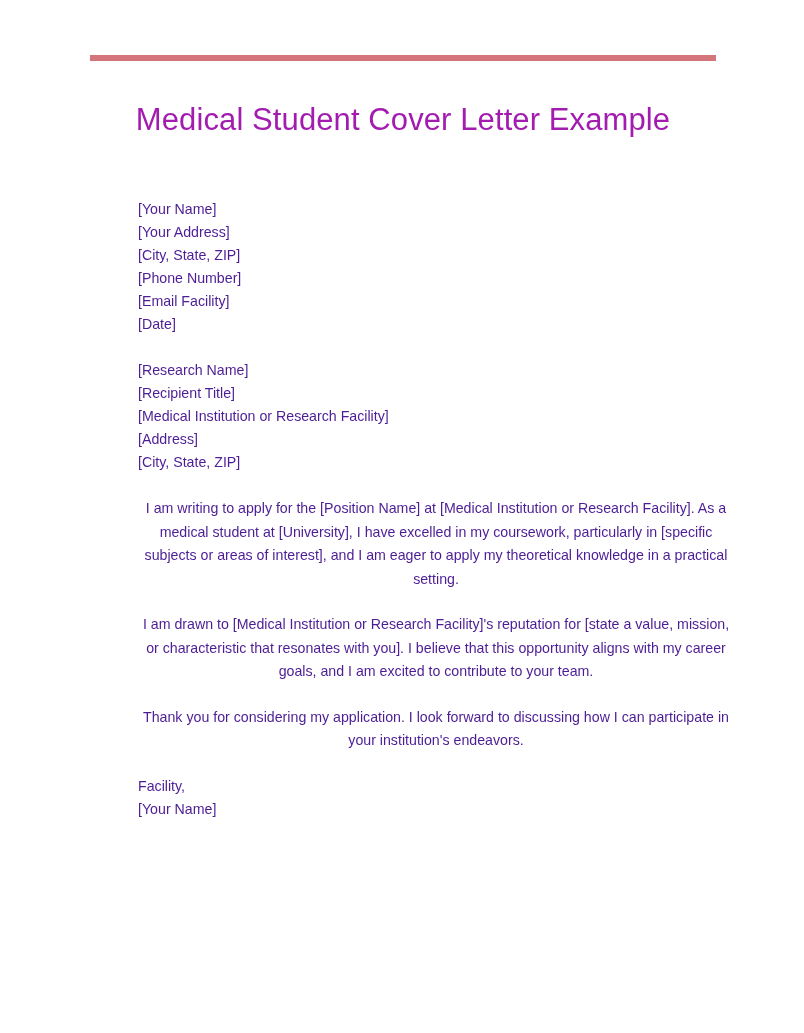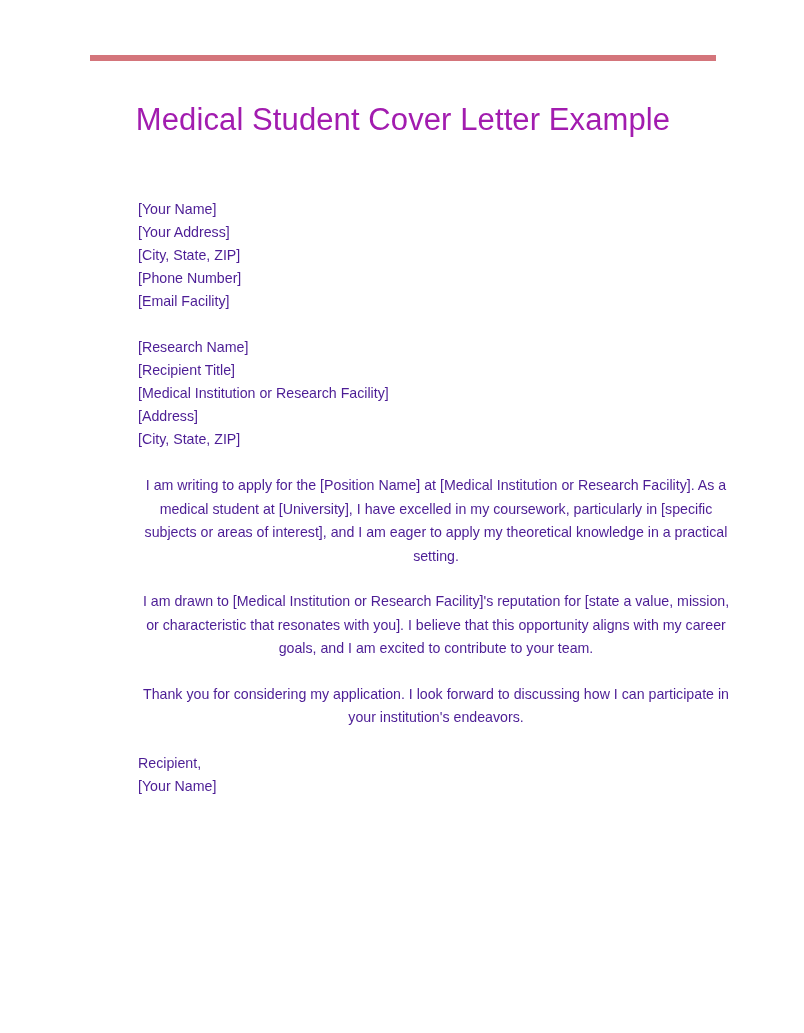--- a/index.html
+++ b/index.html
@@ -84,33 +84,34 @@
   <h1 class="doc-title">Medical Student Cover Letter Example</h1>
 
   <div class="letter-body">
 
     <div class="addr-block">
       <span class="addr-line">[Your Name]</span>
       <span class="addr-line">[Your Address]</span>
       <span class="addr-line">[City, State, ZIP]</span>
       <span class="addr-line">[Phone Number]</span>
       <span class="addr-line">[Email Facility]</span>
+      <span class="addr-line">[Date]</span>
     </div>
 
     <div class="addr-block">
       <span class="addr-line">[Research Name]</span>
       <span class="addr-line">[Recipient Title]</span>
       <span class="addr-line">[Medical Institution or Research Facility]</span>
       <span class="addr-line">[Address]</span>
       <span class="addr-line">[City, State, ZIP]</span>
     </div>
 
     <p class="para">I am writing to apply for the [Position Name] at [Medical Institution or Research Facility]. As a medical student at [University], I have excelled in my coursework, particularly in [specific subjects or areas of interest], and I am eager to apply my theoretical knowledge in a practical setting.</p>
     <p class="para">I am drawn to [Medical Institution or Research Facility]'s reputation for [state a value, mission, or characteristic that resonates with you]. I believe that this opportunity aligns with my career goals, and I am excited to contribute to your team.</p>
     <p class="para">Thank you for considering my application. I look forward to discussing how I can participate in your institution's endeavors.</p>
 
     <div class="sign-block">
-      <span class="sign-line">Recipient,</span>
+      <span class="sign-line">Facility,</span>
       <span class="sign-line">[Your Name]</span>
     </div>
 
   </div>
 </div>
 
 </body></html>

